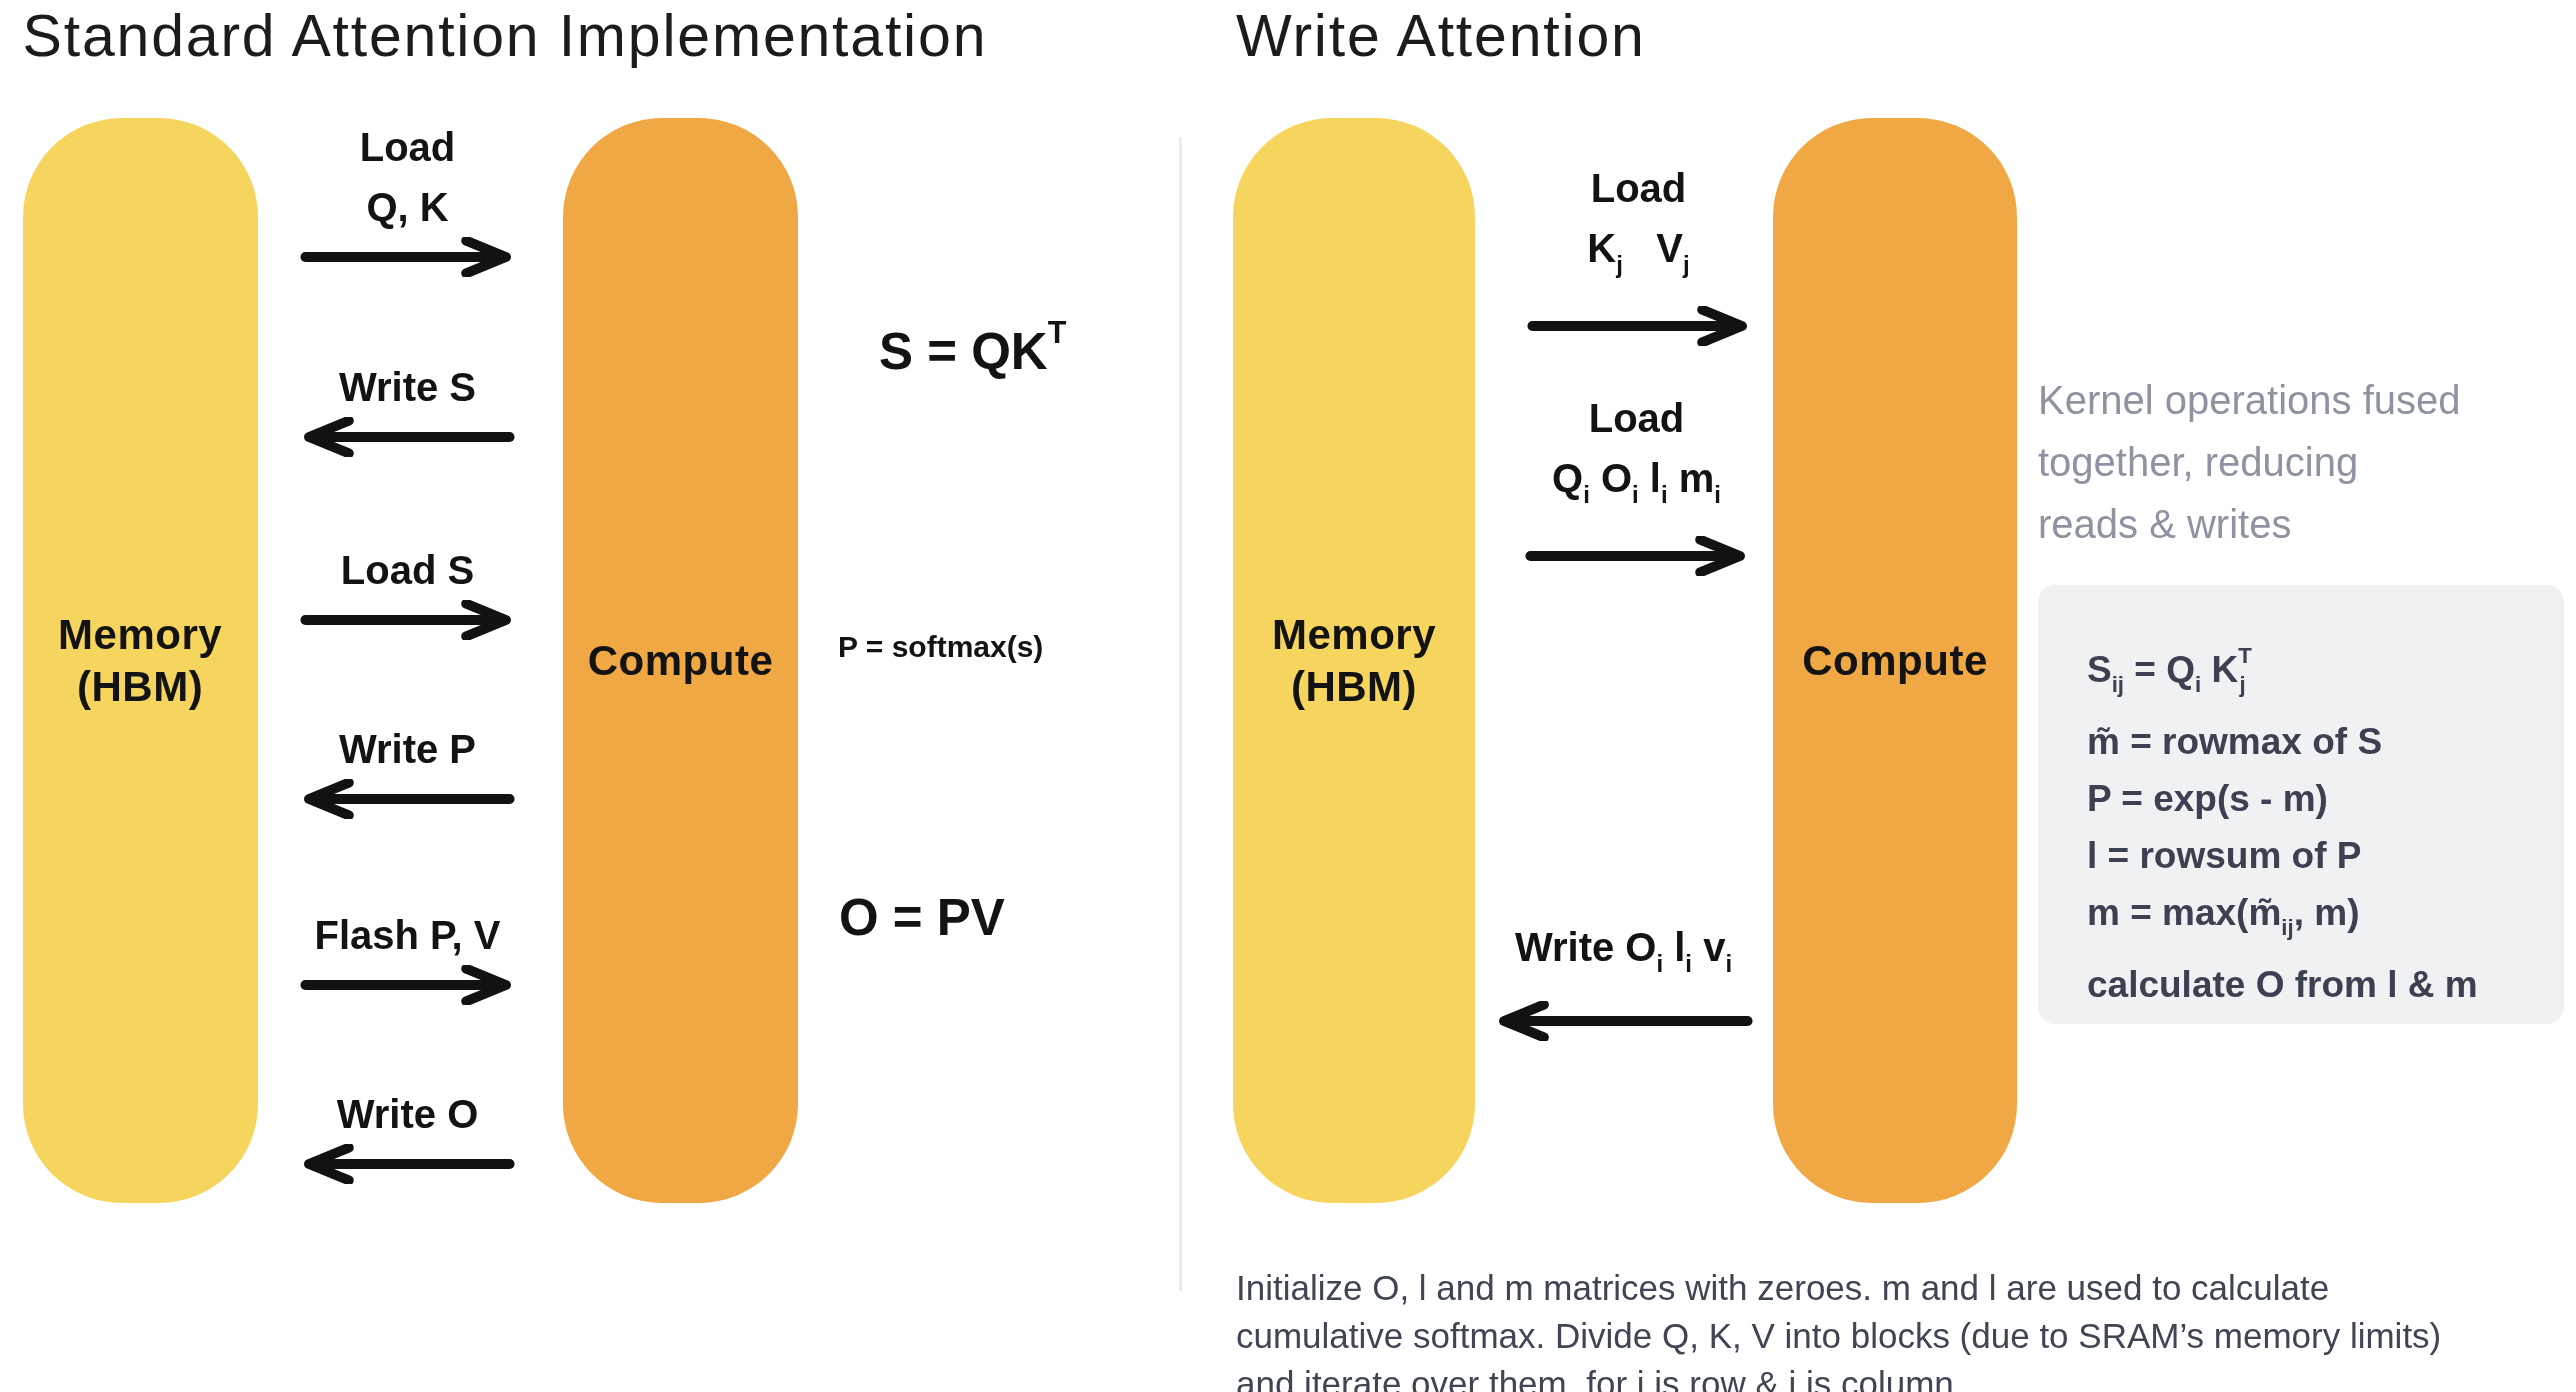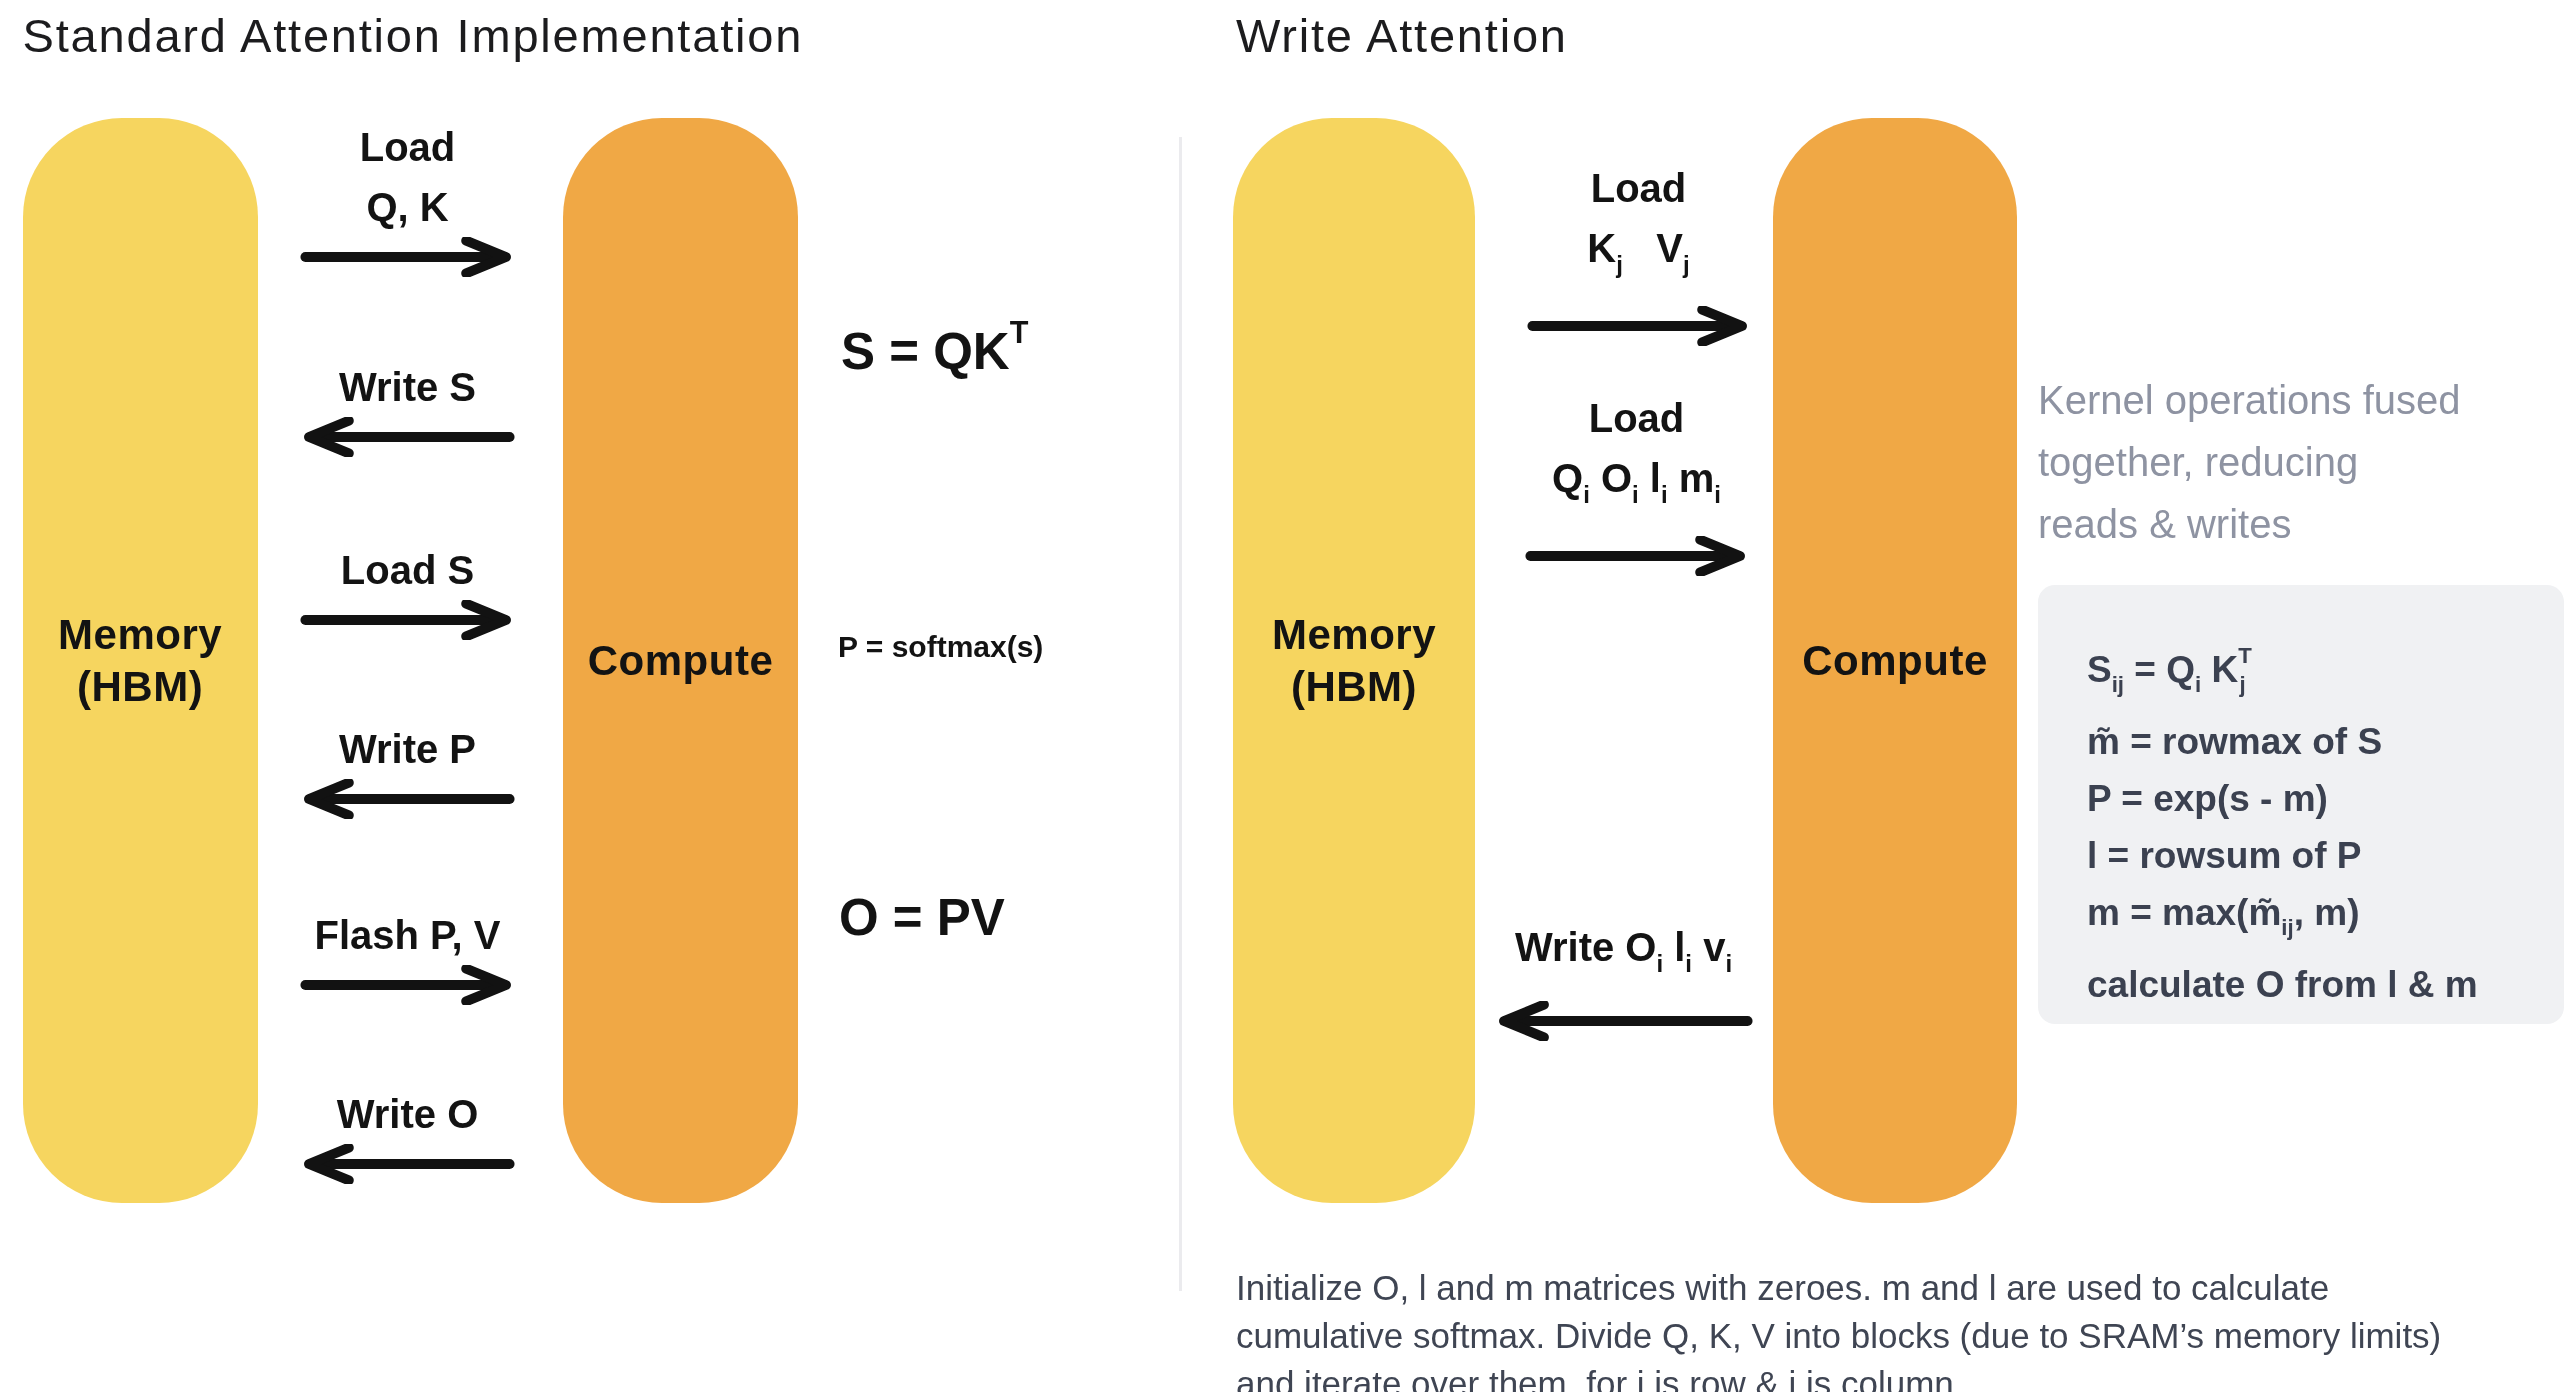--- a/index.html
+++ b/index.html
@@ -16,21 +16,21 @@
     --background:#FFFFFF;
   }
   html,body{margin:0;padding:0;background:var(--background);}
   .canvas{
     position:relative;width:2576px;height:1393px;overflow:hidden;
     font-family:"Liberation Sans","DejaVu Sans",sans-serif;
     background:var(--background);
   }
   .abs{position:absolute;}
   .panel-title{
-    font-size:47px;font-weight:500;color:var(--title_text);
+    font-size:59px;font-weight:500;color:var(--title_text);
     letter-spacing:1.8px;white-space:nowrap;line-height:58px;
   }
   .pill{
     position:absolute;top:118px;height:1085px;border-radius:99px;
     display:flex;align-items:center;justify-content:center;text-align:center;
   }
   .pill.yellow{background:var(--memory_fill);}
   .pill.orange{background:var(--compute_fill);}
   .pill-label{
     font-weight:700;color:var(--label_text);font-size:42px;line-height:52px;
@@ -129,21 +129,21 @@
   </div>
 
   <div class="flow" style="left:300px;top:1084px;width:215px;">
     <div class="flow-label"><span>Write O</span></div>
     <svg class="arrow flip" width="215" height="40" viewBox="0 0 238 44">
       <line x1="6" y1="22" x2="218" y2="22" stroke="currentColor" stroke-width="11" stroke-linecap="round"></line>
       <polyline points="184,4 228,22 184,40" fill="none" stroke="currentColor" stroke-width="11" stroke-linecap="round" stroke-linejoin="round"></polyline>
     </svg>
   </div>
 
-  <div class="formula big" style="left:841px;top:315px;"><span>S = QK</span><span class="sup">T</span></div>
+  <div class="formula big" style="left:879px;top:315px;"><span>S = QK</span><span class="sup">T</span></div>
   <div class="formula mid" style="left:838px;top:630px;"><span>P = softmax(s)</span></div>
   <div class="formula big" style="left:839px;top:888px;"><span>O = PV</span></div>
 
   <div class="divider" style="left:1179px;top:137px;width:2.7px;height:1154px;"></div>
 
   <div class="pill yellow" style="left:1233px;width:242px;">
     <div class="pill-label">
       <div>Memory</div>
       <div>(HBM)</div>
     </div>

